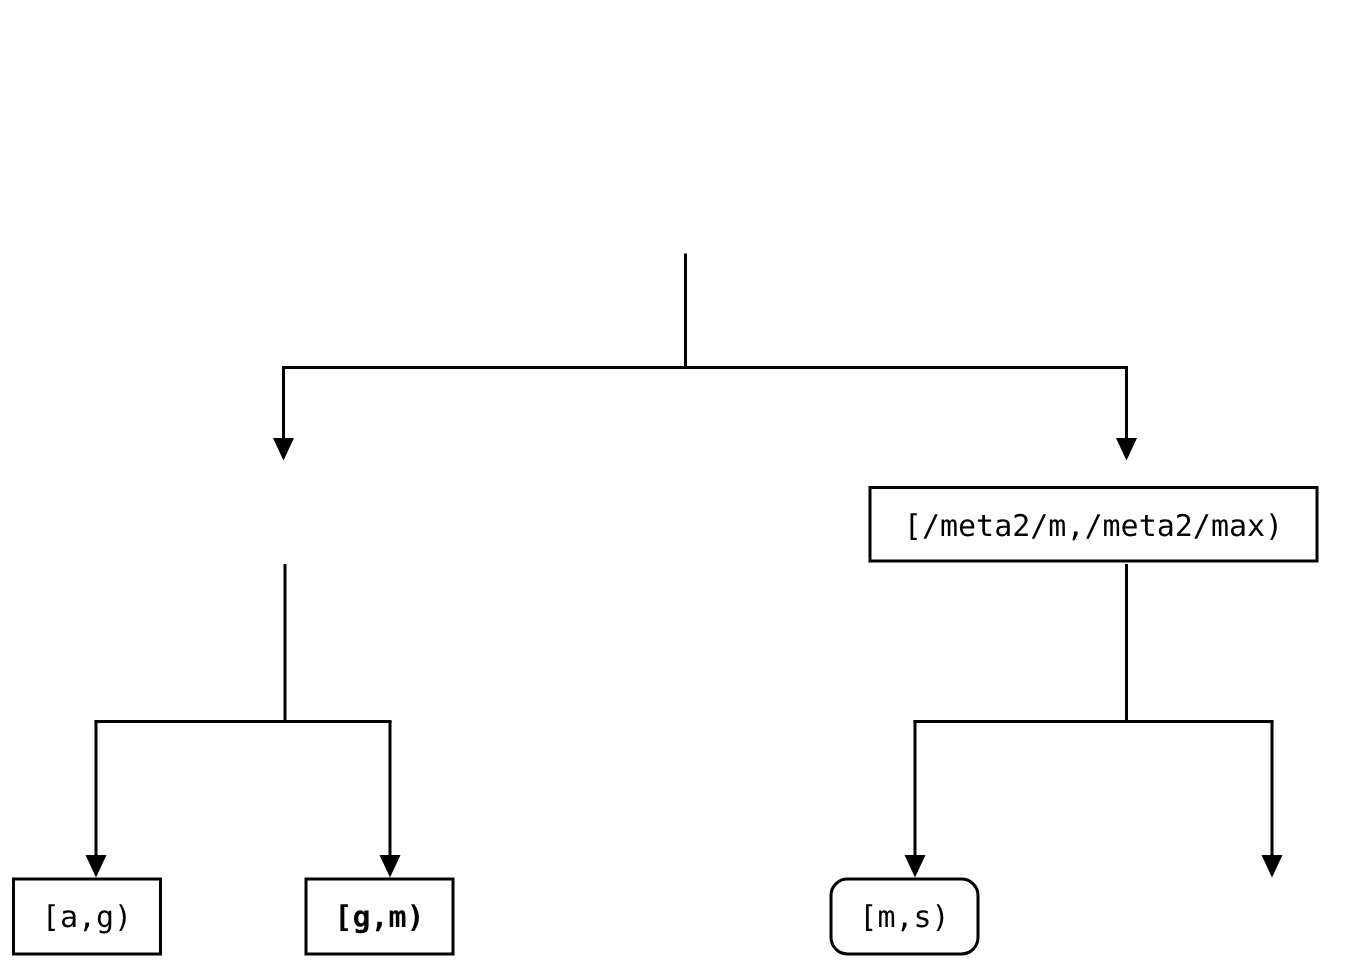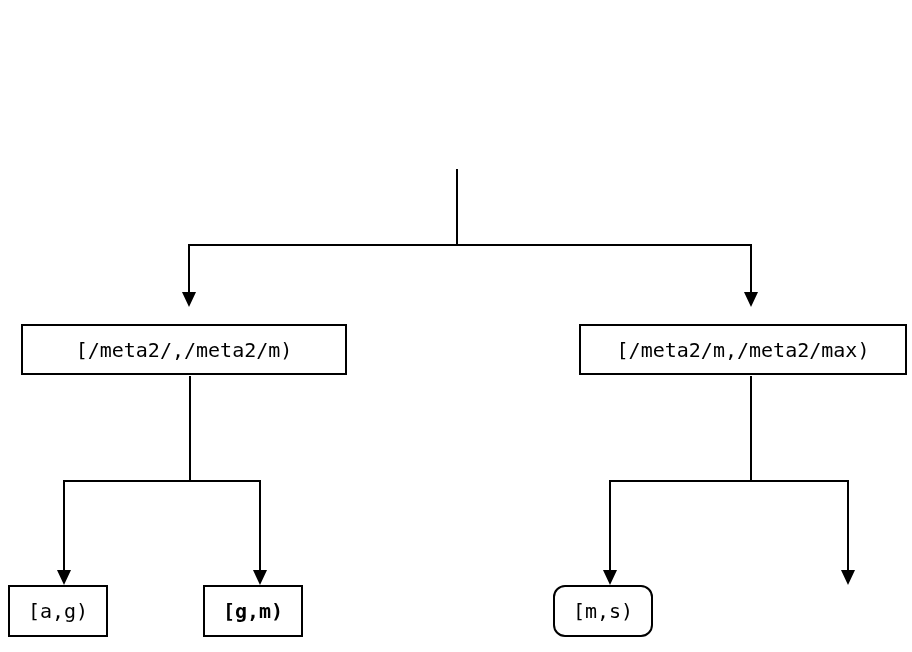--- a/index.html
+++ b/index.html
@@ -75,25 +75,22 @@
       <path d="M 751 376 L 751 481" stroke="#000000" stroke-width="2" fill="none"></path>
       <path d="M 609 481 L 849 481" stroke="#000000" stroke-width="2" fill="none"></path>
       <path d="M 610 481 L 610 570" stroke="#000000" stroke-width="2" fill="none"></path>
       <polygon points="603,570 617,570 610,585" fill="#000000"></polygon>
       <path d="M 848 481 L 848 570" stroke="#000000" stroke-width="2" fill="none"></path>
       <polygon points="841,570 855,570 848,585" fill="#000000"></polygon>
     </g>
   </svg>
 
 
-  <div class="node-box" style="left:21px; top:324px; width:326px; height:51px;">
-    <span class="node-label">[/meta2/,/meta2/m)</span>
-  </div>
 
-  <div class="node-box" style="left:579px; top:324px; width:328px; height:51px;">
+  <div class="node-box" style="left:579px; top:324px; width:300px; height:51px;">
     <span class="node-label">[/meta2/m,/meta2/max)</span>
   </div>
 
   <div class="node-box" style="left:8px; top:585px; width:100px; height:52px;text-align:center;">
     <span class="node-label">[a,g)</span>
   </div>
 
   <div class="node-box" style="left:203px; top:585px; width:100px; height:52px;font-weight:bold;">
     <span class="node-label">[g,m)</span>
   </div>

